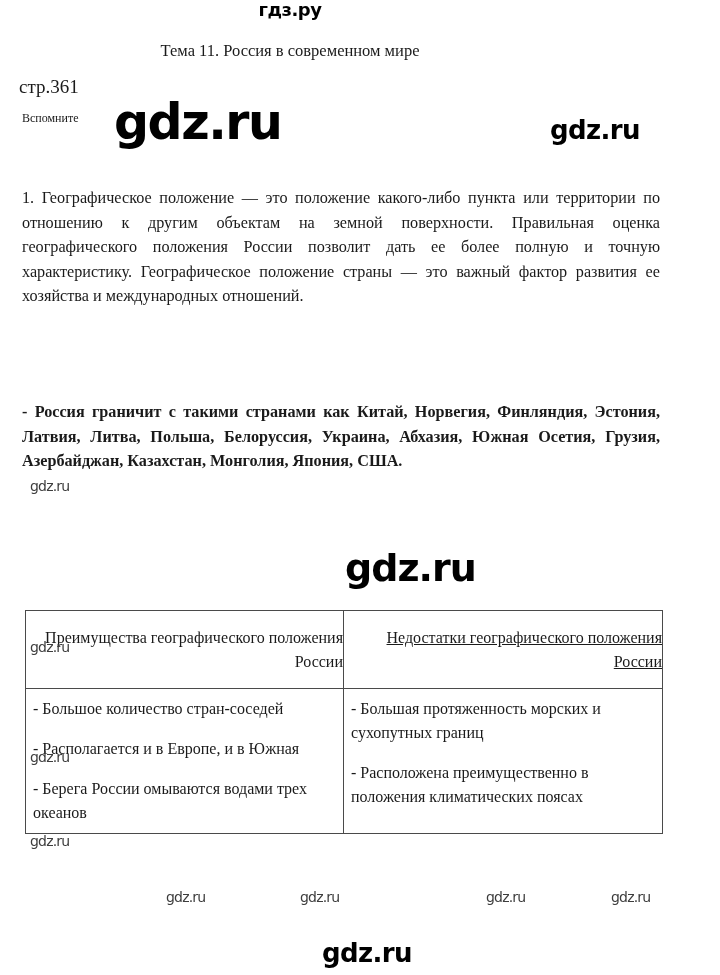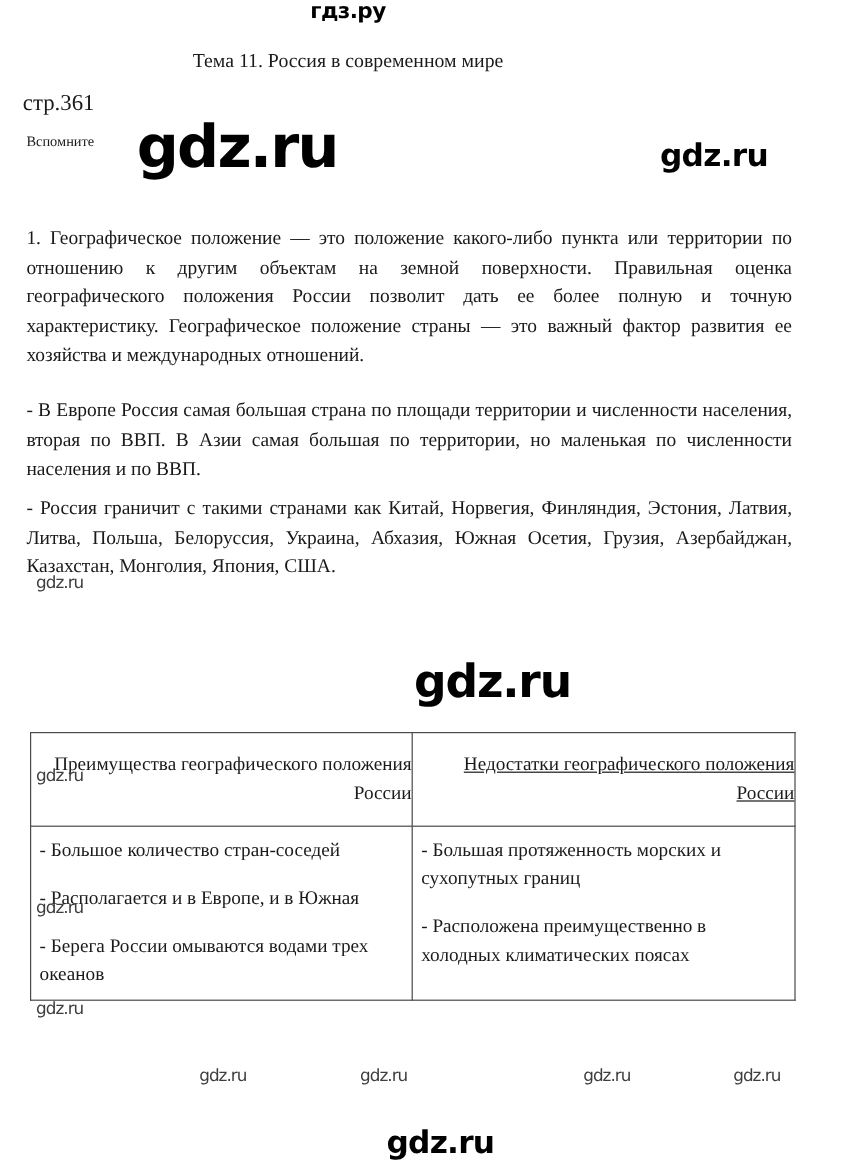--- a/index.html
+++ b/index.html
@@ -66,21 +66,21 @@
     width: 638px;
     font-size: 16.2px;
     line-height: 24.5px;
     text-align: justify;
     text-justify: inter-word;
   }
 
   #para-1 { top: 150px; margin-top: 36px; }
   #para-2 { top: 273px; }
   #para-3 { top: 330px; }
-  #para-4 { top: 411px; }
+  #para-4 { top: 400px; font-weight: bold; }
   #para-5 { top: 494px; }
   #para-6 { top: 846px; }
 
   
   .cmp-table {
     position: absolute;
     left: 25px;
     top: 610px;
     width: 635px;
     border-collapse: collapse;
@@ -154,40 +154,39 @@
 
 <div class="page">
 
   <div class="site-logo">гдз.ру</div>
 
   <div class="doc-title">Тема 11. Россия в современном мире</div>
   <div class="page-ref">стр.361</div>
   <div class="recall-label">Вспомните</div>
 
   <div class="para" id="para-1">1. Географическое положение — это положение какого-либо пункта или территории по отношению к другим объектам на земной поверхности. Правильная оценка географического положения России позволит дать ее более полную и точную характеристику. Географическое положение страны — это важный фактор развития ее хозяйства и международных отношений.</div>
-  <div class="para" id="para-3">- В Европе Россия самая большая страна по площади территории и численности населения, вторая по ВВП. В Азии самая большая по территории, но маленькая по численности населения и по ВВП.</div>
   <div class="para" id="para-4">- Россия граничит с такими странами как Китай, Норвегия, Финляндия, Эстония, Латвия, Литва, Польша, Белоруссия, Украина, Абхазия, Южная Осетия, Грузия, Азербайджан, Казахстан, Монголия,  Япония, США.</div>
 
   <table class="cmp-table">
     <thead>
       <tr>
         <th class="col-left">Преимущества географического положения России</th>
         <th class="col-right">Недостатки географического положения России</th>
       </tr>
     </thead>
     <tbody>
       <tr>
         <td>
           <p class="cell-item">- Большое количество стран-соседей</p>
           <p class="cell-item">- Располагается и в Европе, и в Южная</p>
           <p class="cell-item">- Берега России омываются водами трех океанов</p>
         </td>
         <td>
           <p class="cell-item">- Большая протяженность морских и сухопутных границ</p>
-          <p class="cell-item">- Расположена преимущественно в холодных климатических поясах</p>
+          <p class="cell-item">- Расположена преимущественно в положения климатических поясах</p>
         </td>
       </tr>
     </tbody>
   </table>
 
   <div class="wm wm-xl" id="wm-big-top">gdz.ru</div>
   <div class="wm wm-md" id="wm-right-top">gdz.ru</div>
   <div class="wm wm-lg" id="wm-mid">gdz.ru</div>
   <div class="wm wm-md" id="wm-bottom">gdz.ru</div>
 

